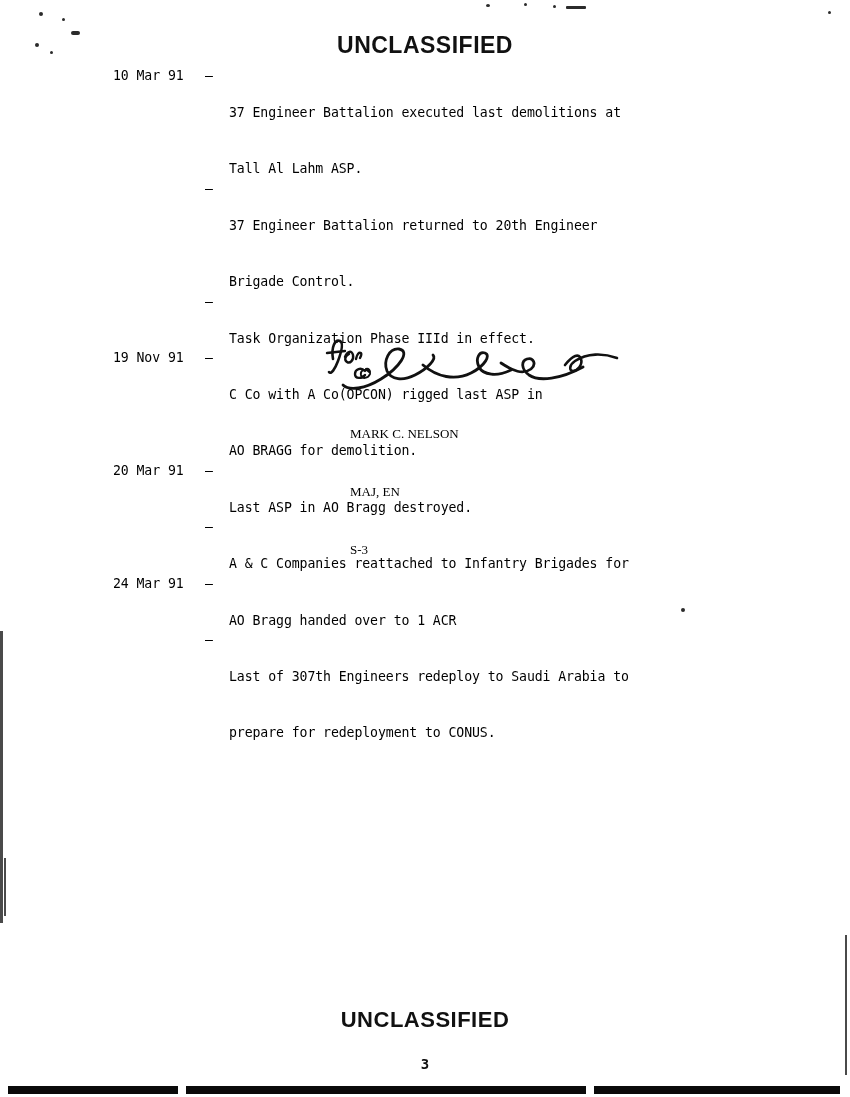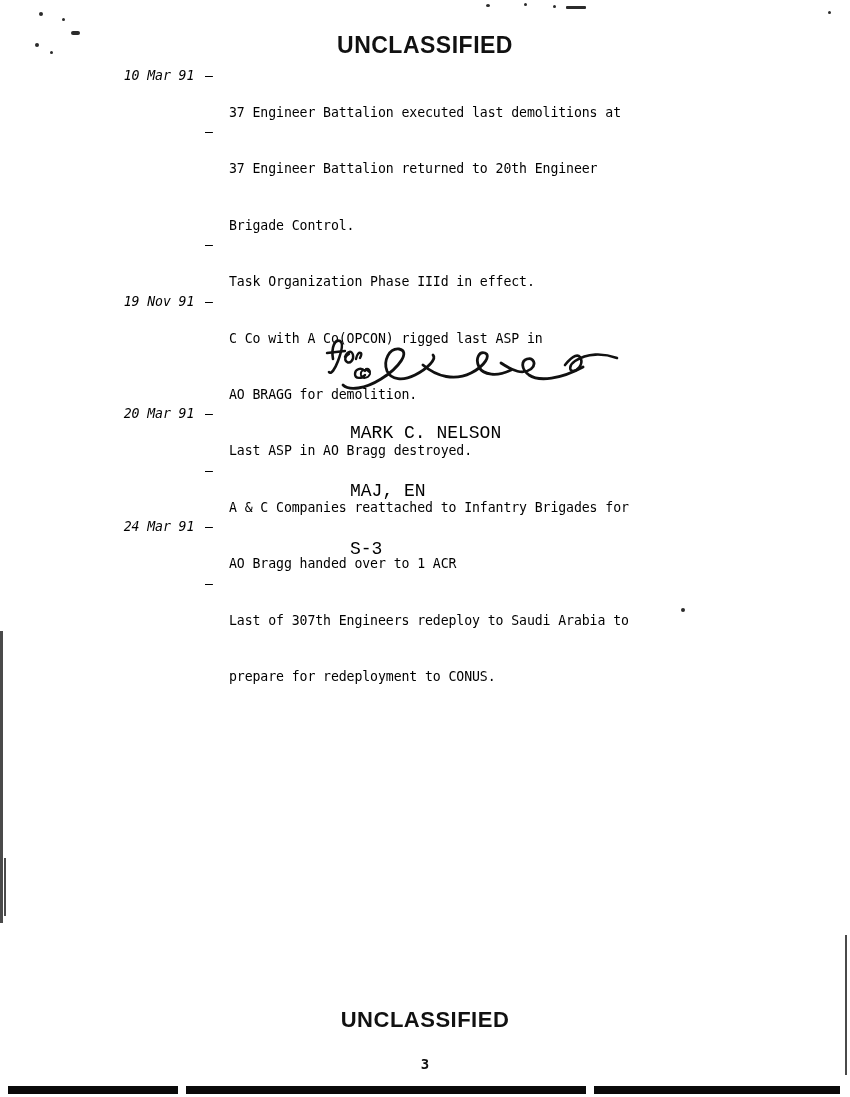--- a/index.html
+++ b/index.html
@@ -95,23 +95,22 @@
     display: flex;
     align-items: flex-start;
     font-size: 13.2px;
     line-height: 19.4px;
     letter-spacing: -0.1px;
     white-space: pre;
   }
   .date-col {
     width: 92px;
     flex: 0 0 92px;
-    text-align: center;
+    text-align: left;
     font-size: 13.2px;
-    font-style: italic;
   }
   .dash-col {
     width: 24px;
     flex: 0 0 24px;
     text-align: left;
   }
   .text-col {
     flex: 1 1 auto;
     white-space: pre-wrap;
     margin-top: 37px;
@@ -130,22 +129,22 @@
   }
   .sig-svg {
     position: absolute;
     left: 0;
     top: 0;
   }
   .sig-name-block {
     position: absolute;
     left: 25px;
     top: 60px;
-    font-family: Liberation Mono, monospace;
-    font-size: 18px;
+    font-family: Liberation Serif, serif;
+    font-size: 13px;
     line-height: 19.4px;
     white-space: pre;
   }
 </style>
 </head>
 <body>
 
 <div class="page">
 
   <div class="speck" style="left:39px;top:12px;width:4px;height:4px;"></div>
@@ -167,20 +166,25 @@
   <div class="banner banner-top">UNCLASSIFIED</div>
 
   <div class="chronology">
 
     <div class="entry">
       <div class="line">
         <span class="date-col">10 Mar 91</span>
         <span class="dash-col">—</span>
         <span class="text-col">37 Engineer Battalion executed last demolitions at</span>
       </div>
+      <div class="line cont">
+        <span class="date-col">.</span>
+        <span class="dash-col">.</span>
+        <span class="text-col">Tall Al Lahm ASP.</span>
+      </div>
     </div>
 
     <div class="entry">
       <div class="line">
         <span class="date-col"></span>
         <span class="dash-col">—</span>
         <span class="text-col">37 Engineer Battalion returned to 20th Engineer</span>
       </div>
       <div class="line cont">
         <span class="date-col">.</span>

